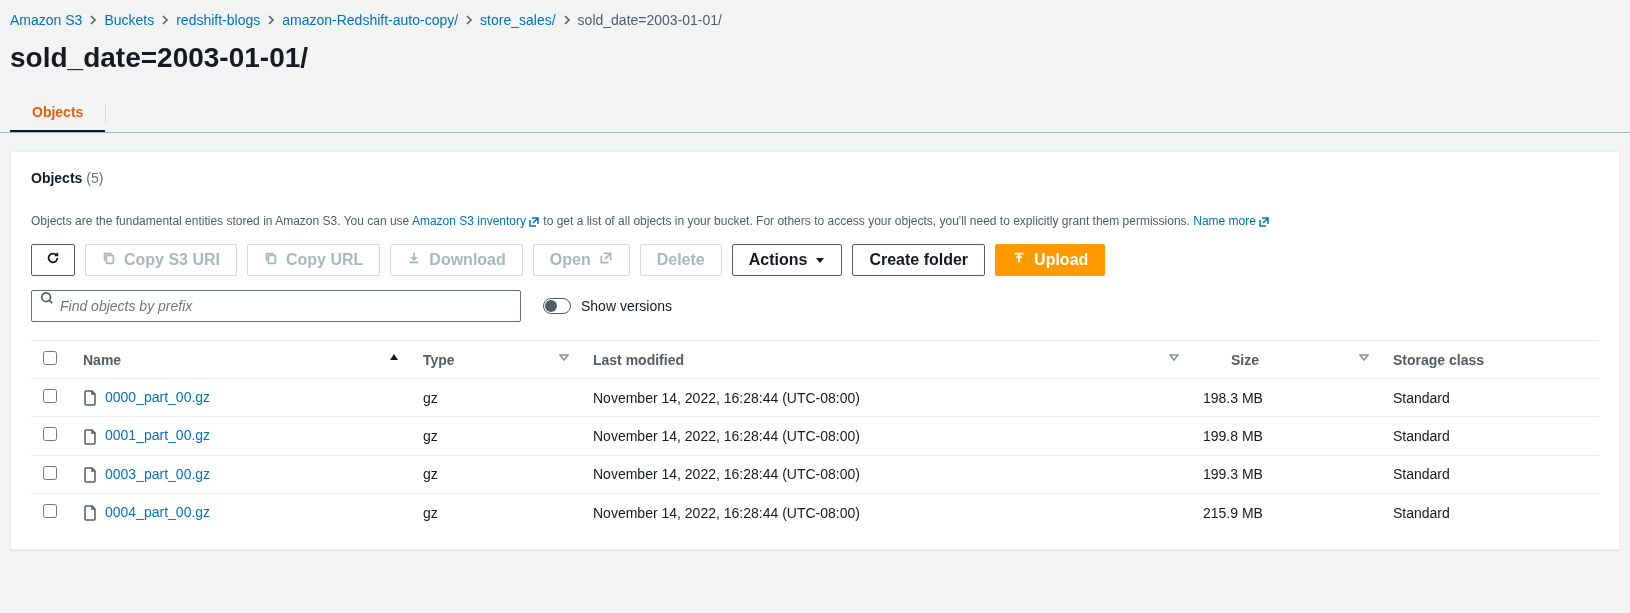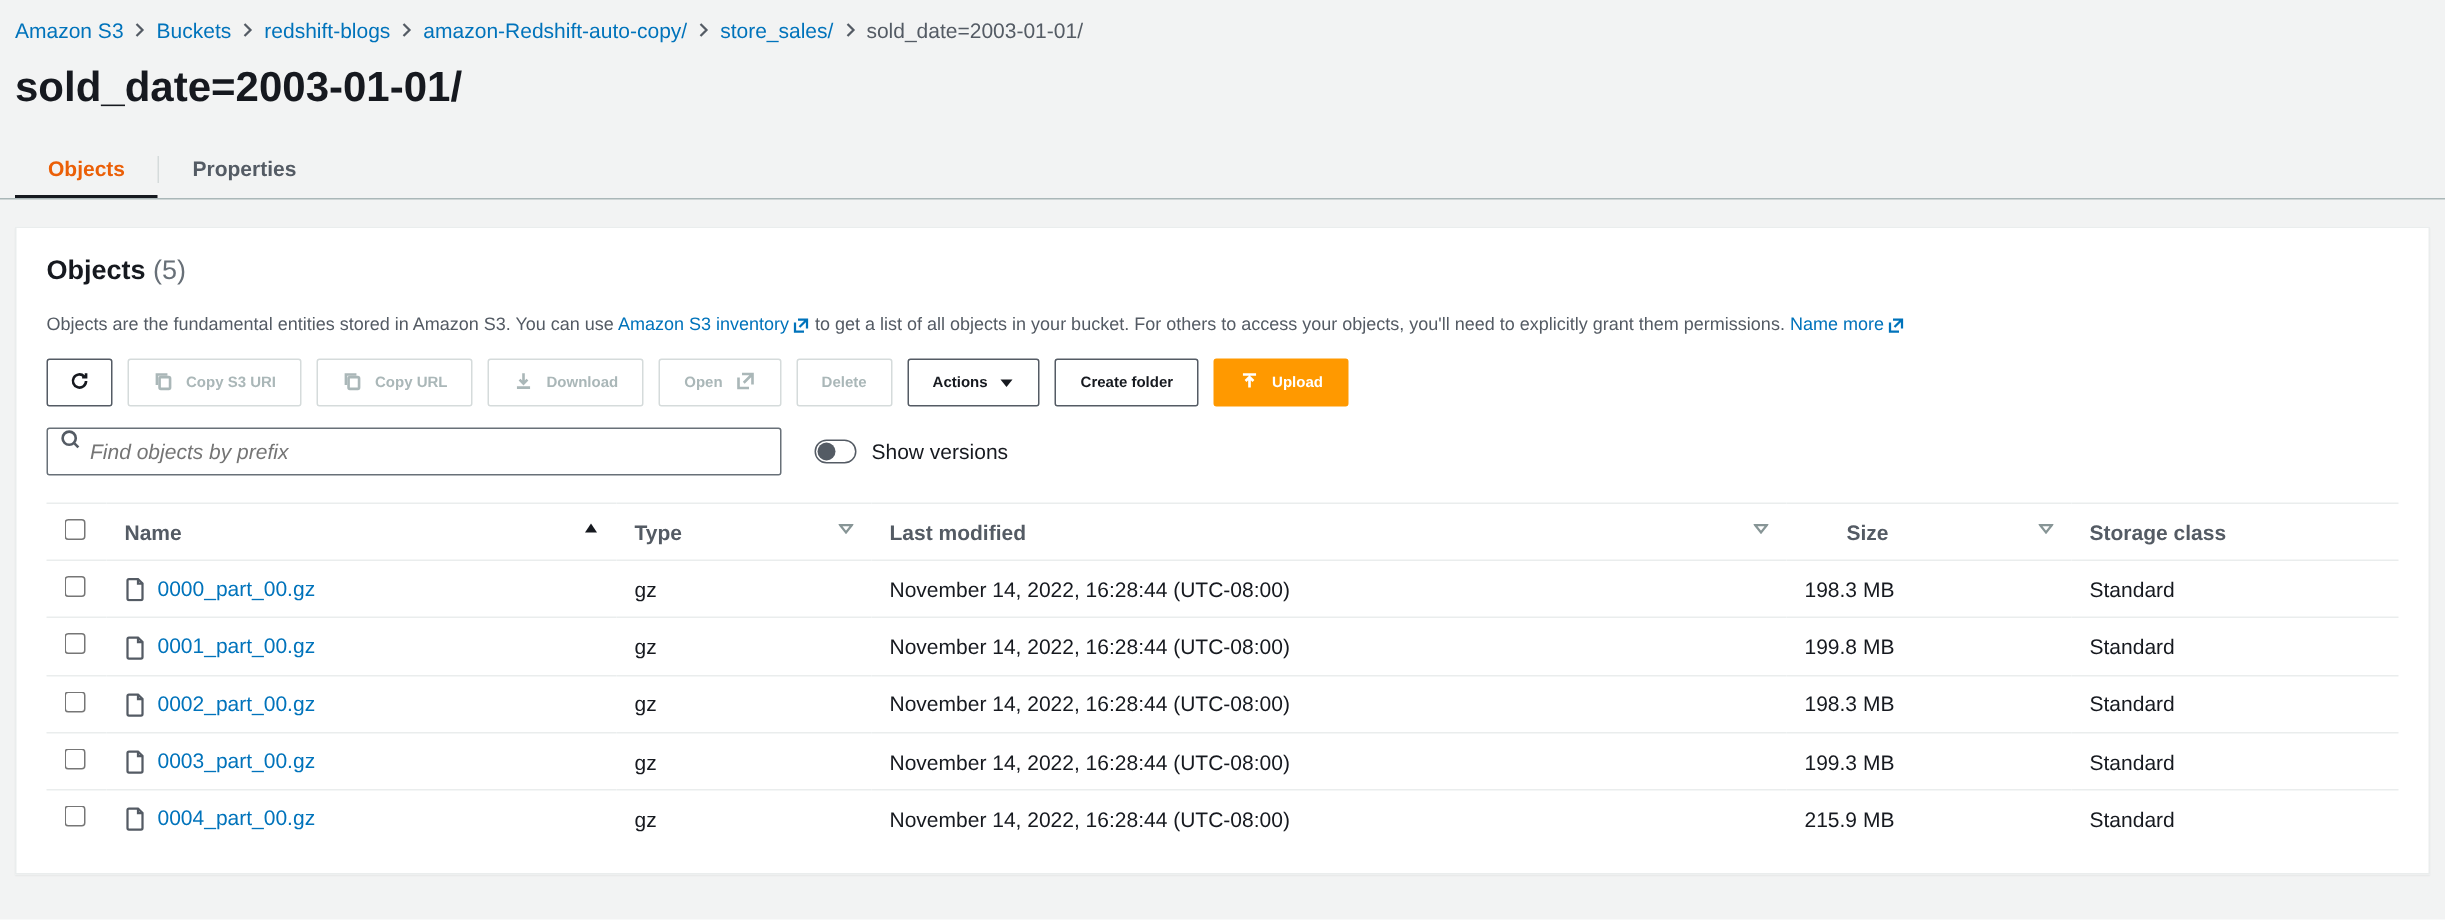--- a/index.html
+++ b/index.html
@@ -59,23 +59,23 @@
 
   
   .panel {
     margin: 18px 10px 10px;
     background: #fff;
     border: 1px solid #eaeded;
     box-shadow: 0 1px 1px rgba(0,0,0,0.05);
     padding: 18px 20px;
   }
   .panel-title {
-    font-size: 18px;
+    font-size: 14px;
     font-weight: 700;
-    margin-bottom: 16px;
+    margin-bottom: 26px;
   }
   .panel-title .count { color: #687078; font-weight: 400; }
   .panel-desc {
     font-size: 12px;
     color: #545b64;
     margin-bottom: 14px;
     line-height: 1.5;
   }
   .panel-desc .ext-icon { display: inline-flex; vertical-align: middle; margin-left: 2px; }
   .panel-desc svg { width: 12px; height: 12px; stroke: #0073bb; }
@@ -86,21 +86,21 @@
     gap: 10px;
     margin-bottom: 14px;
   }
   .btn {
     display: inline-flex;
     align-items: center;
     gap: 8px;
     border: 1px solid #545b64;
     background: #fff;
     padding: 6px 16px;
-    font-size: 10px;
+    font-size: 16px;
     font-weight: 700;
     color: #16191f;
     cursor: pointer;
     border-radius: 2px;
     height: 32px;
   }
   .btn.icon-only { padding: 6px 14px; }
   .btn.disabled {
     border-color: #d5dbdb;
     color: #aab7b8;
@@ -240,21 +240,20 @@
         <path d="M3 1l4 4-4 4" fill="none" stroke-width="1.5"></path>
       </svg></span>
   <span class="crumb-current">sold_date=2003-01-01/</span>
 </nav>
 
 <h1 class="page-title">sold_date=2003-01-01/</h1>
 
 <div class="tabs">
   <div class="tab active">Objects</div>
   <div class="tab-divider"></div>
-  <div class="tab">Properties</div>
 </div>
 
 <section class="panel">
   <div class="panel-title">
     <span>Objects</span>
     <span class="count">(5)</span>
   </div>
   <p class="panel-desc">
     <span>Objects are the fundamental entities stored in Amazon S3. You can use </span>
     <a><span>Amazon S3 inventory</span><span class="ext-icon">
@@ -398,33 +397,20 @@
           <td class="col-size">199.8 MB</td>
           <td class="col-sc">Standard</td>
         </tr>
         <tr>
           <td class="col-check"><input type="checkbox" style=""></td>
           <td class="col-name"><span class="file-icon">
               <svg viewBox="0 0 14 16">
                 <path d="M3 1h6l3 3v10a1 1 0 0 1-1 1H3a1 1 0 0 1-1-1V2a1 1 0 0 1 1-1z"></path>
                 <path d="M9 1v3h3"></path>
               </svg>
-            </span><a>0002_part_00.gz</a></td>
-          <td class="col-type">gz</td>
-          <td class="col-mod">November 14, 2022, 16:28:44 (UTC-08:00)</td>
-          <td class="col-size">198.3 MB</td>
-          <td class="col-sc">Standard</td>
-        </tr>
-        <tr>
-          <td class="col-check"><input type="checkbox" style=""></td>
-          <td class="col-name"><span class="file-icon">
-              <svg viewBox="0 0 14 16">
-                <path d="M3 1h6l3 3v10a1 1 0 0 1-1 1H3a1 1 0 0 1-1-1V2a1 1 0 0 1 1-1z"></path>
-                <path d="M9 1v3h3"></path>
-              </svg>
             </span><a>0003_part_00.gz</a></td>
           <td class="col-type">gz</td>
           <td class="col-mod">November 14, 2022, 16:28:44 (UTC-08:00)</td>
           <td class="col-size">199.3 MB</td>
           <td class="col-sc">Standard</td>
         </tr>
         <tr>
           <td class="col-check"><input type="checkbox" style=""></td>
           <td class="col-name"><span class="file-icon">
               <svg viewBox="0 0 14 16">

